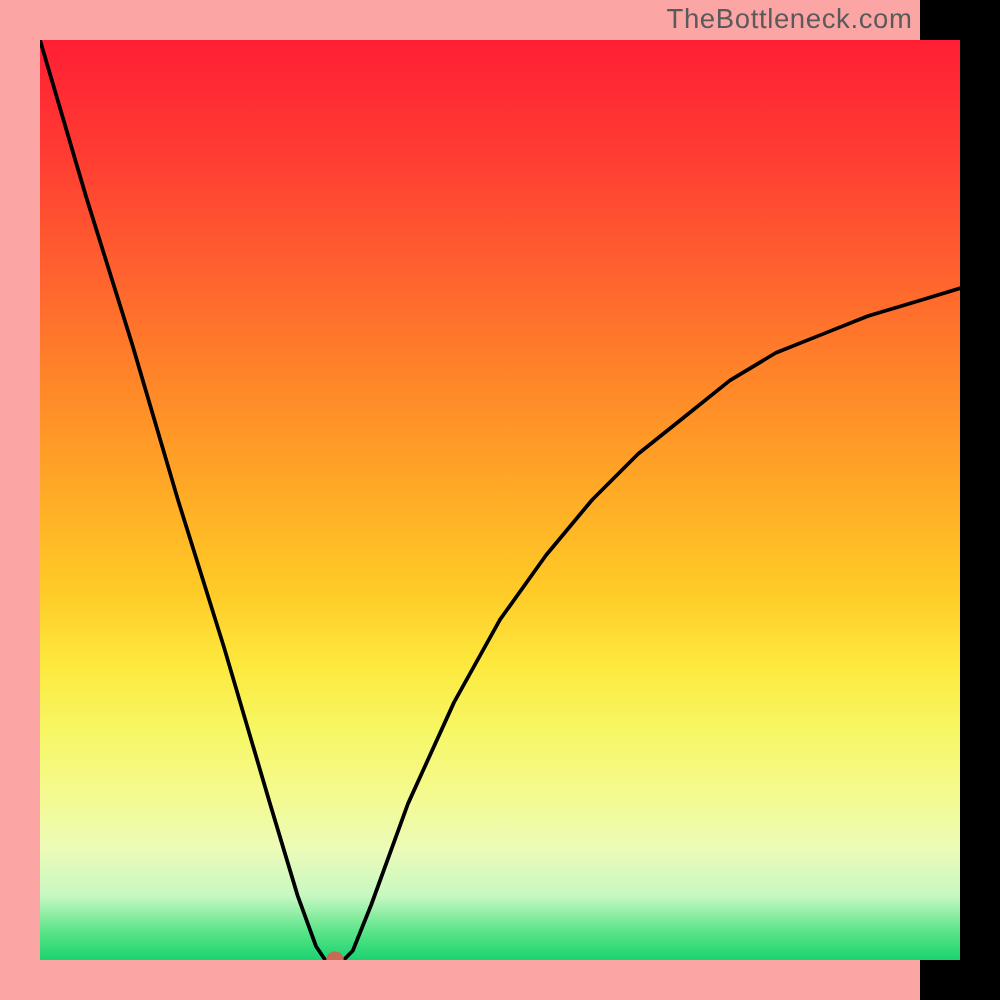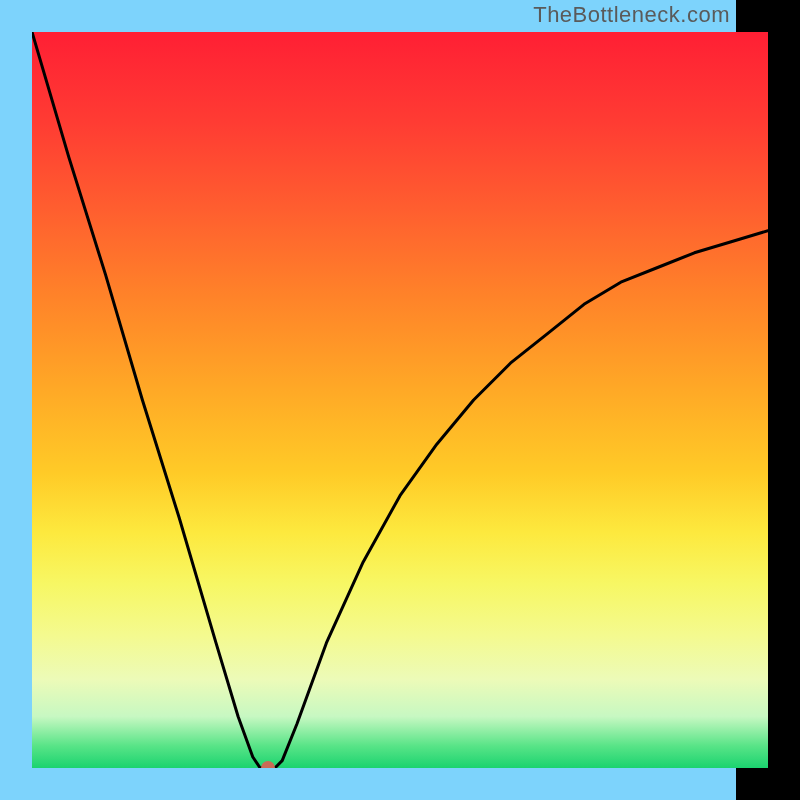--- a/index.html
+++ b/index.html
@@ -8,21 +8,21 @@
     width: 800px;
     height: 800px;
     background: #000;
     font-family: Arial, Helvetica, sans-serif;
     overflow: hidden;
   }
   .frame {
     position: relative;
     width: 736px;
     height: 800px;
-    background: #7dd3fc;
+    background: #fca5a5;
   }
   .watermark {
     position: absolute;
     top: 2px;
     right: 6px;
     color: #5a5a5a;
     font-size: 22px;
     letter-spacing: 0.5px;
     z-index: 5;
   }

